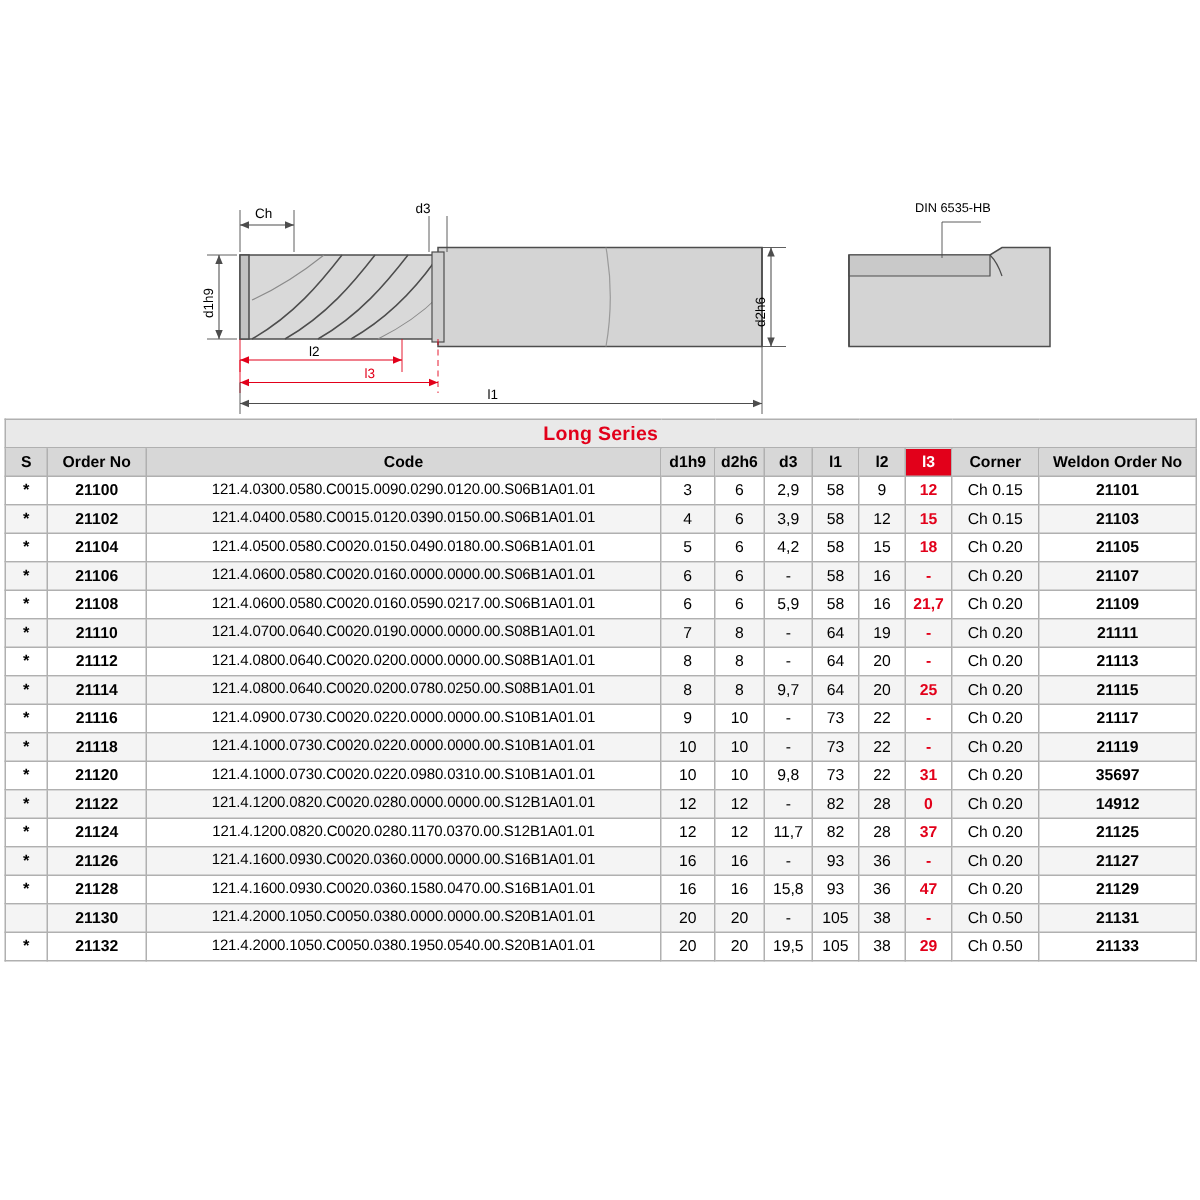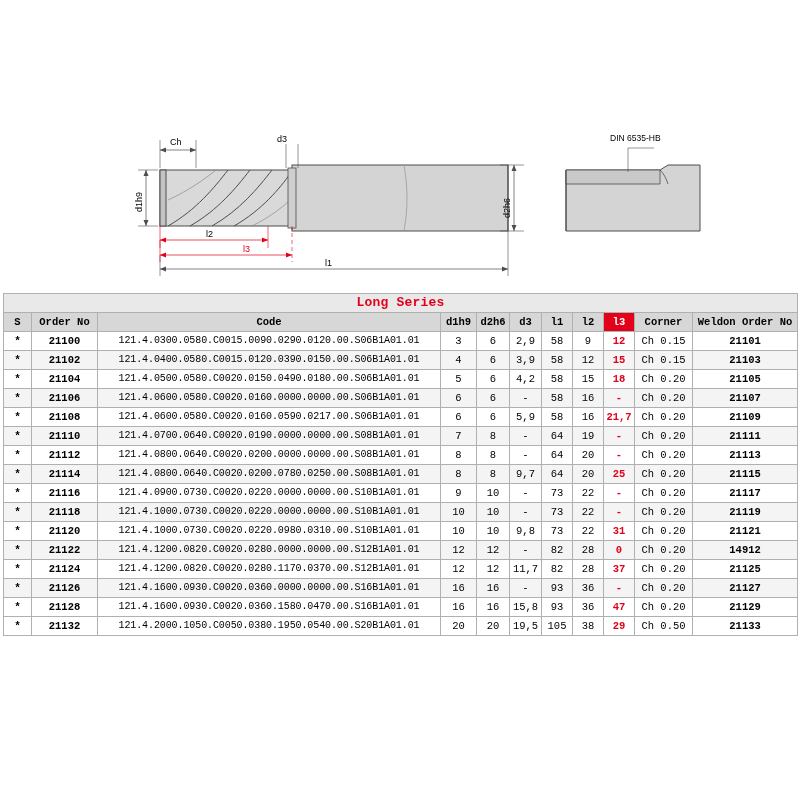--- a/index.html
+++ b/index.html
@@ -29,23 +29,22 @@
     top: 110px;
     width: 800px;
     height: 180px;
   }
   .drawing svg { display: block; }
 
   
   .table-wrap {
     position: absolute;
     left: 3px;
-    top: 293px;
+    top: 279px;
     width: 794px;
-    font-family: Liberation Mono, monospace;
   }
   table.spec {
     border-collapse: collapse;
     width: 794px;
     table-layout: fixed;
     font-size: 10.5px;
   }
   table.spec td, table.spec th {
     border: 1px solid #b0b0b0;
     padding: 0;
@@ -379,21 +378,21 @@
             <td class="star">*</td>
             <td class="order">21120</td>
             <td class="code">121.4.1000.0730.C0020.0220.0980.0310.00.S10B1A01.01</td>
             <td>10</td>
             <td>10</td>
             <td>9,8</td>
             <td>73</td>
             <td>22</td>
             <td class="l3">31</td>
             <td>Ch 0.20</td>
-            <td class="weldon">21121</td>
+            <td class="weldon">35697</td>
           </tr>
           <tr class="alt">
             <td class="star">*</td>
             <td class="order">21122</td>
             <td class="code">121.4.1200.0820.C0020.0280.0000.0000.00.S12B1A01.01</td>
             <td>12</td>
             <td>12</td>
             <td>-</td>
             <td>82</td>
             <td>28</td>
@@ -433,20 +432,33 @@
             <td class="code">121.4.1600.0930.C0020.0360.1580.0470.00.S16B1A01.01</td>
             <td>16</td>
             <td>16</td>
             <td>15,8</td>
             <td>93</td>
             <td>36</td>
             <td class="l3">47</td>
             <td>Ch 0.20</td>
             <td class="weldon">21129</td>
           </tr>
+          <tr class="alt">
+            <td class="star"></td>
+            <td class="order">21130</td>
+            <td class="code">121.4.2000.1050.C0050.0380.0000.0000.00.S20B1A01.01</td>
+            <td>20</td>
+            <td>20</td>
+            <td>-</td>
+            <td>105</td>
+            <td>38</td>
+            <td class="l3">-</td>
+            <td>Ch 0.50</td>
+            <td class="weldon">21131</td>
+          </tr>
           <tr>
             <td class="star">*</td>
             <td class="order">21132</td>
             <td class="code">121.4.2000.1050.C0050.0380.1950.0540.00.S20B1A01.01</td>
             <td>20</td>
             <td>20</td>
             <td>19,5</td>
             <td>105</td>
             <td>38</td>
             <td class="l3">29</td>

